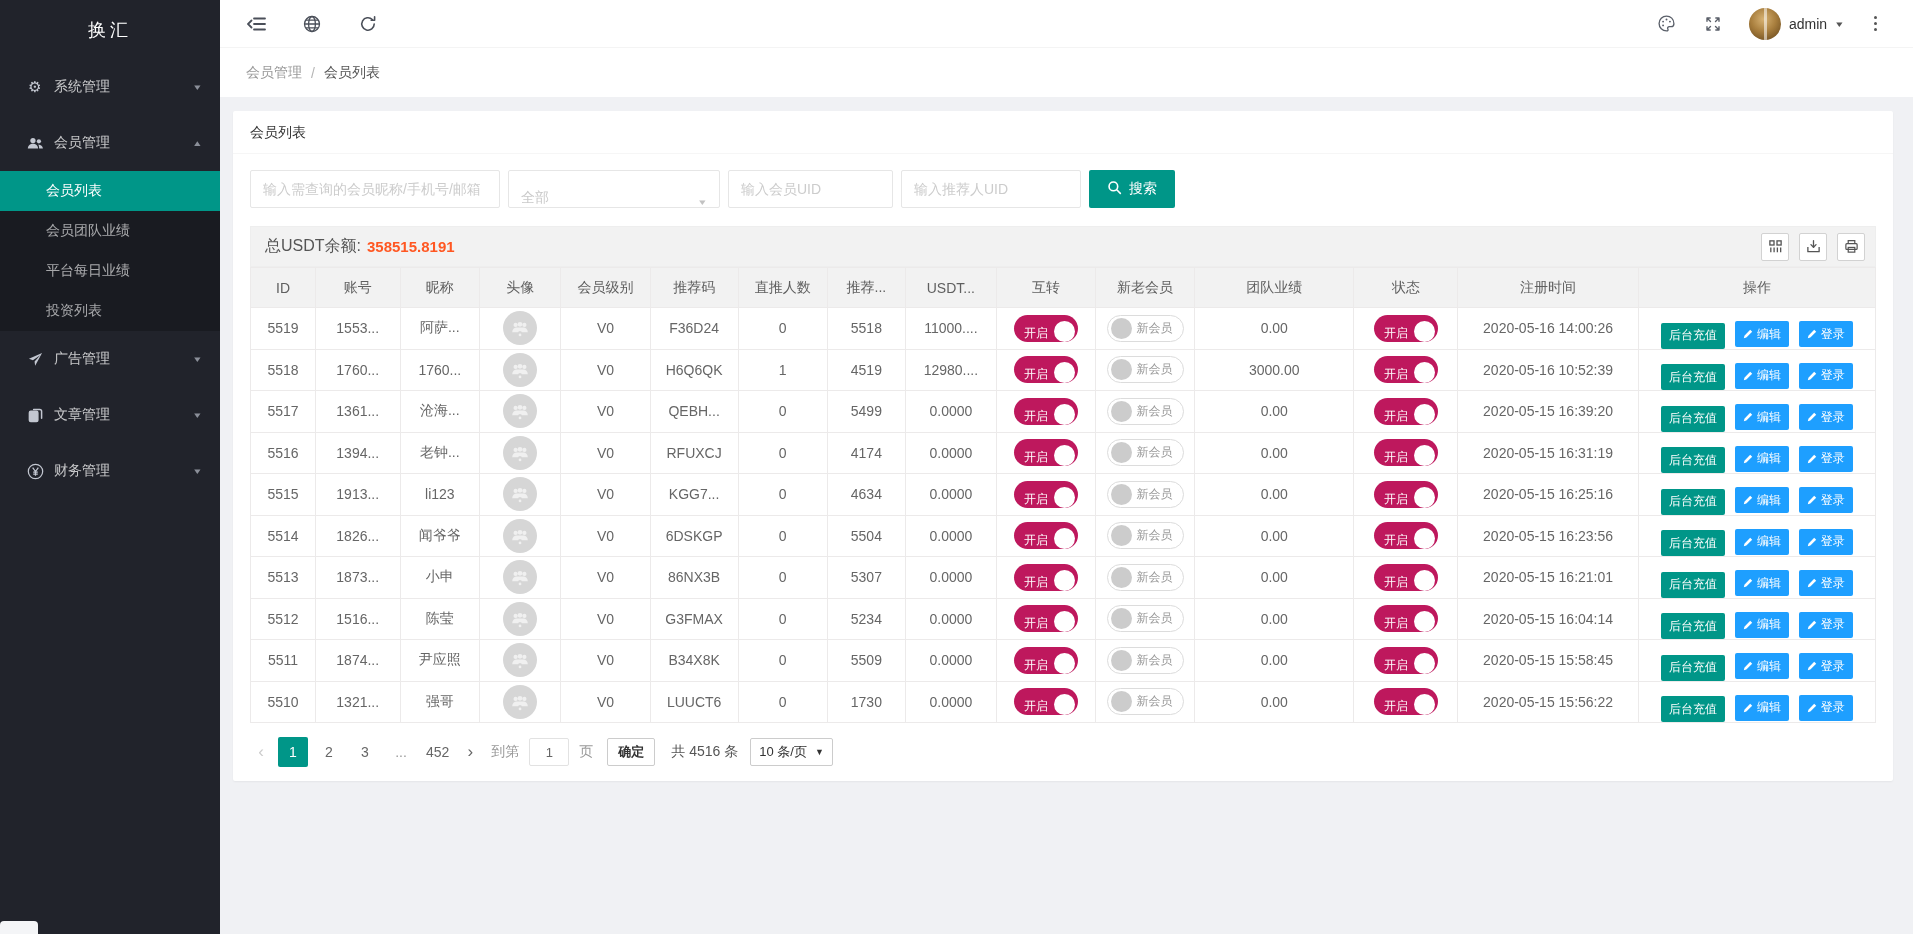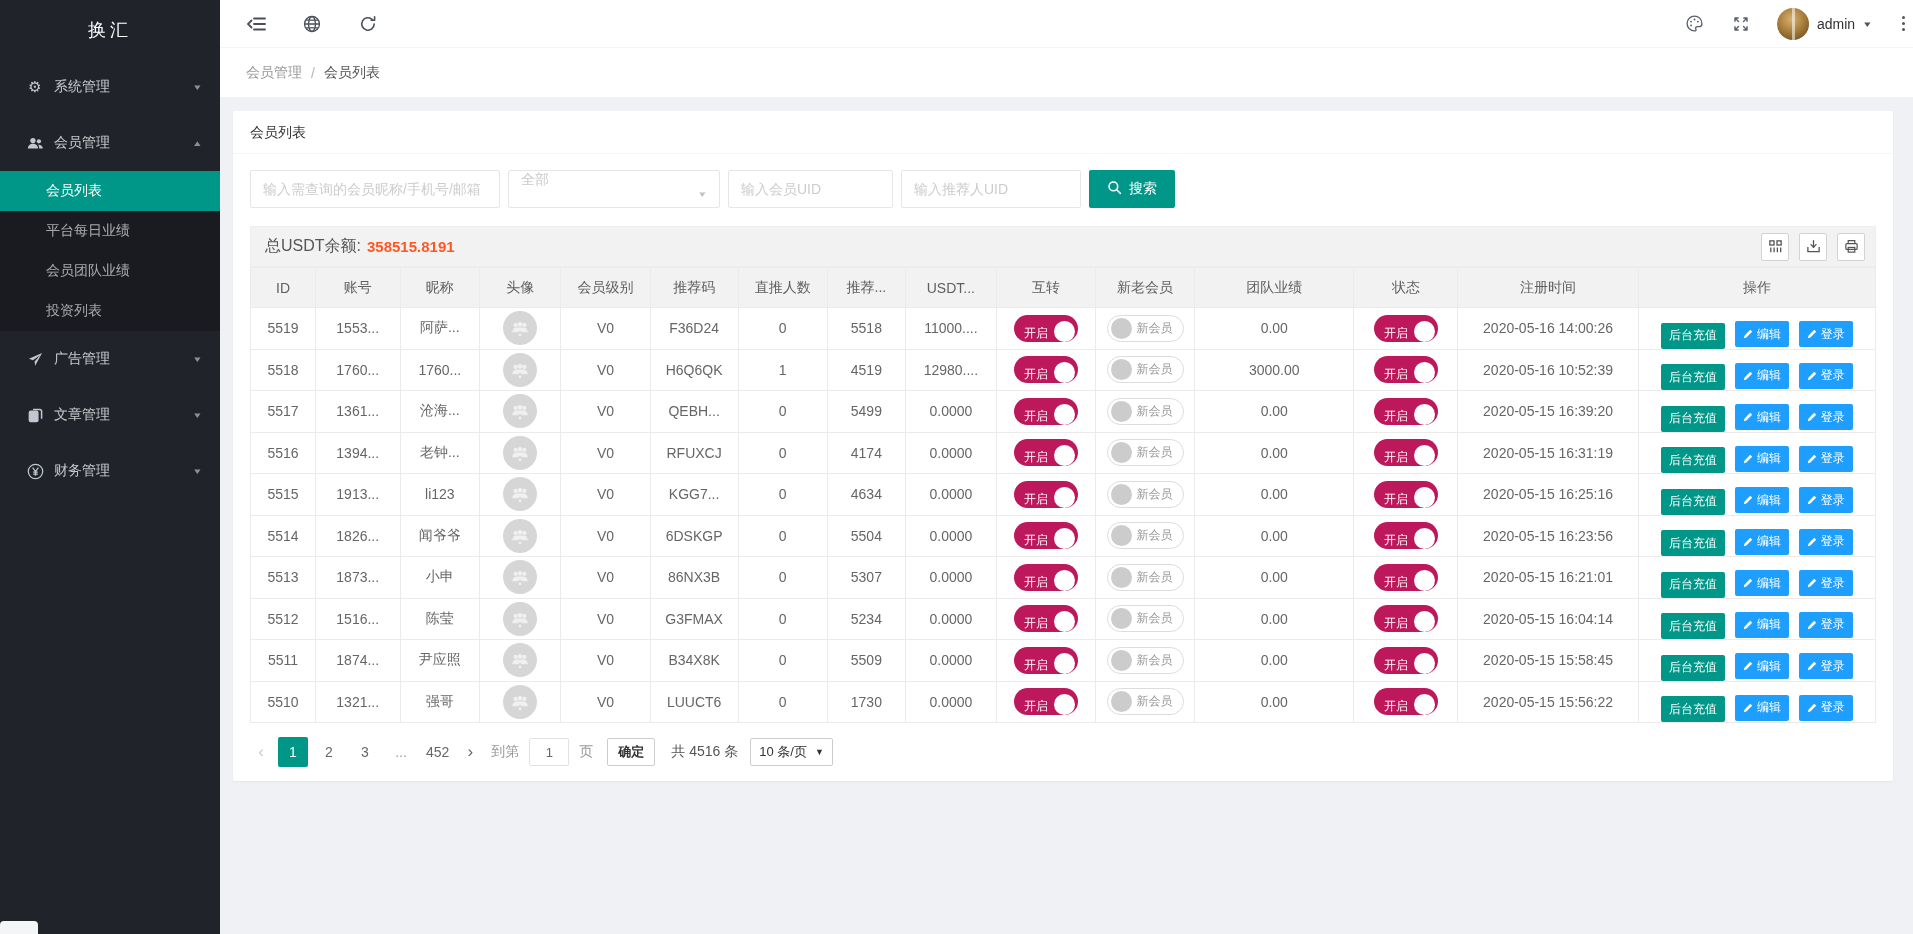--- a/index.html
+++ b/index.html
@@ -12,21 +12,21 @@
   .nav-item .nicon { width:22px; text-align:center; margin-right:8px; color:#c3c7d1; font-size:15px; display:inline-flex; justify-content:center; }
   .nav-item .nlabel { flex:1; }
   .caret { font-size:9px; color:#8b8f99; transform:scale(1.2,0.9); }
   .submenu { background:#191b21; }
   .submenu-item { height:40px; display:flex; align-items:center; padding-left:46px; color:rgba(255,255,255,.62); font-size:14px; cursor:pointer; }
   .submenu-item.active { background:#009688; color:#fff; }
   .corner-widget { position:fixed; left:0; bottom:0; width:38px; height:13px; background:#f4f5f7; border-radius:4px 4px 0 0; z-index:30; }
 
   
   .main { margin-left:220px; }
-  .topbar { height:48px; background:#fff; display:flex; align-items:center; padding:0 4px 0 26px; border-bottom:1px solid #f4f4f4; }
+  .topbar { height:48px; background:#fff; display:flex; align-items:center; padding:0 32px 0 26px; border-bottom:1px solid #f4f4f4; }
   .tb-icon { width:20px; height:20px; margin-right:36px; color:#4a4f59; display:inline-flex; align-items:center; justify-content:center; cursor:pointer; }
   .tb-right { margin-left:auto; display:flex; align-items:center; gap:26px; }
   .tb-right .tb-icon { margin-right:0; color:#5a5f69; }
   .user-chip { display:flex; align-items:center; gap:8px; cursor:pointer; }
   .avatar { width:32px; height:32px; border-radius:50%; background:radial-gradient(circle at 45% 35%, #d7b273 0%, #a97f3e 45%, #5d3f17 100%); position:relative; overflow:hidden; }
   .avatar:after { content:""; position:absolute; left:46%; top:0; width:3px; height:100%; background:rgba(255,255,255,.55); }
   .user-name { font-size:14px; color:#333; }
   .vdots { display:flex; flex-direction:column; gap:3px; cursor:pointer; padding:2px 4px; }
   .vdots i { width:3px; height:3px; border-radius:50%; background:#555; }
 
@@ -35,21 +35,21 @@
 
   .content { padding:14px 20px 0 13px; }
   .card { background:#fff; border-radius:2px; box-shadow:0 1px 2px rgba(0,0,0,.05); }
   .card-header { height:43px; line-height:43px; padding-left:17px; font-size:14px; color:#333; border-bottom:1px solid #f6f6f6; }
   .card-body { padding:16px 17px 14px 17px; }
 
   
   .filters { display:flex; gap:8px; margin-bottom:18px; }
   .f-input { height:38px; border:1px solid #e6e6e6; border-radius:2px; padding:0 12px; font-size:14px; color:#666; background:#fff; font-family:inherit; }
   .f-input::placeholder { color:#ccc; }
-  .f-select { width:212px; height:38px; border:1px solid #e6e6e6; border-radius:2px; display:flex; align-items:flex-start; padding:0 12px; font-size:14px; color:#c9c9c9; cursor:pointer; background:#fff;flex-direction:column; }
+  .f-select { width:212px; height:38px; border:1px solid #e6e6e6; border-radius:2px; display:flex; align-items:flex-end; padding:0 12px; font-size:14px; color:#c9c9c9; cursor:pointer; background:#fff; }
   .f-select .caret { margin-left:auto; color:#c2c2c2; }
   .search-btn { height:38px; padding:0 18px; background:#009688; color:#fff; border:none; border-radius:2px; font-size:14px; display:flex; align-items:center; gap:7px; cursor:pointer; font-family:inherit; }
 
   
   .summary-bar { background:#f2f2f2; border:1px solid #eee; height:41px; display:flex; align-items:center; padding:0 10px 0 14px; }
   .summary-label { font-size:16px; color:#555; }
   .summary-value { font-size:15px; font-weight:bold; color:#ff5722; margin-left:6px; }
   .tool-btns { margin-left:auto; display:flex; gap:10px; }
   .tool-btn { width:28px; height:28px; background:#fff; border:1px solid #d2d2d2; border-radius:2px; display:flex; align-items:center; justify-content:center; color:#555; cursor:pointer; }
 
@@ -103,22 +103,22 @@
           <path d="M1 14c0-3.4 2.7-5.6 6-5.6S13 10.6 13 14z"></path>
           <path d="M13.4 9.2c2.9.2 5.3 2.1 5.3 4.8h-4.4c0-1.9-.4-3.6-.9-4.8z"></path>
         </svg>
     </span>
     <span class="nlabel">会员管理</span>
     <span class="caret">▲</span>
   </div>
 
   <div class="submenu">
     <div class="submenu-item active">会员列表</div>
+    <div class="submenu-item">会员团队业绩</div>
     <div class="submenu-item">平台每日业绩</div>
-    <div class="submenu-item">会员团队业绩</div>
     <div class="submenu-item">投资列表</div>
   </div>
 
   <div class="nav-item">
     <span class="nicon">
       <svg width="15" height="15" viewBox="0 0 16 16" fill="#c3c7d1">
           <path d="M15 1 1 7.2l4.2 1.6L13 3.4 7 10l.6 4.6z"></path>
         </svg>
     </span>
     <span class="nlabel">广告管理</span>

